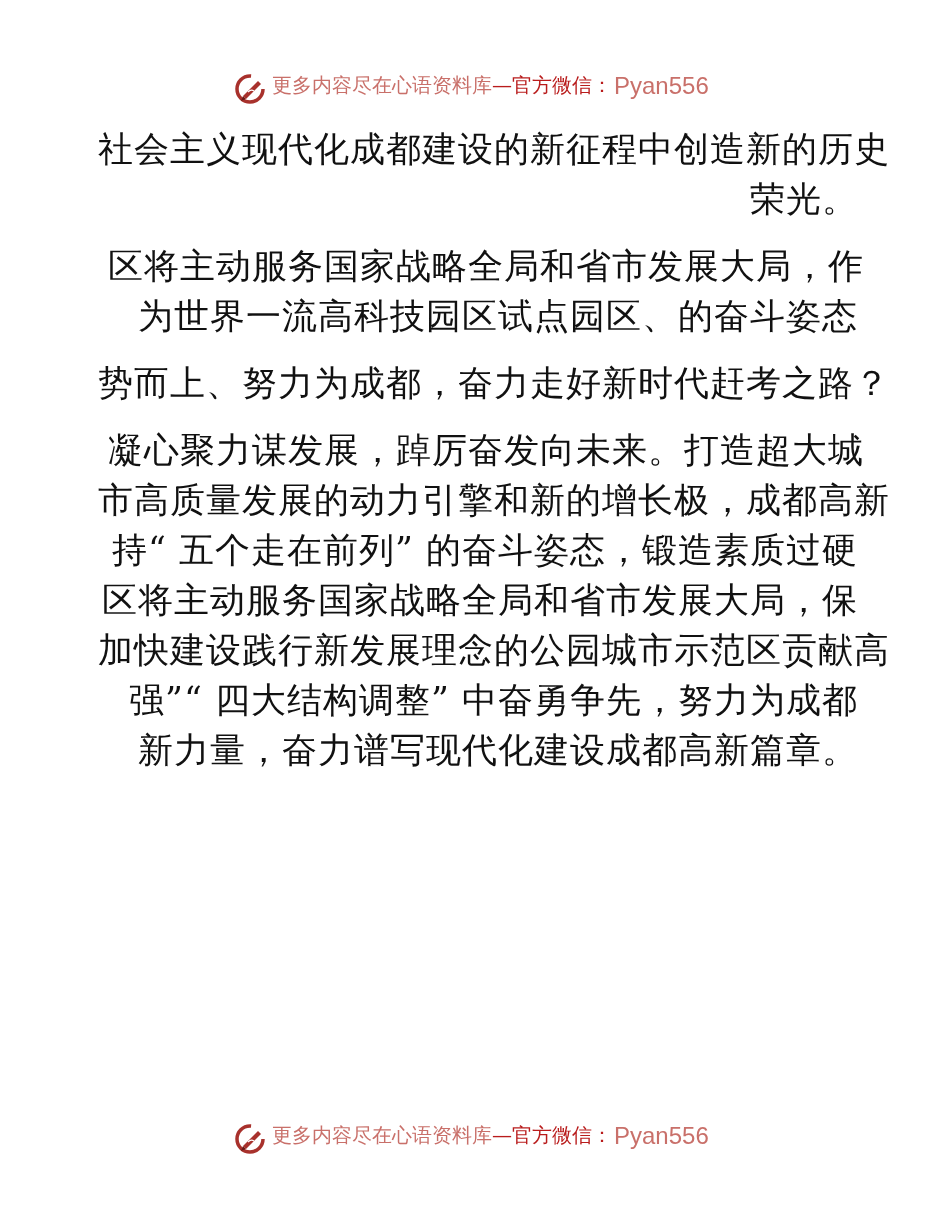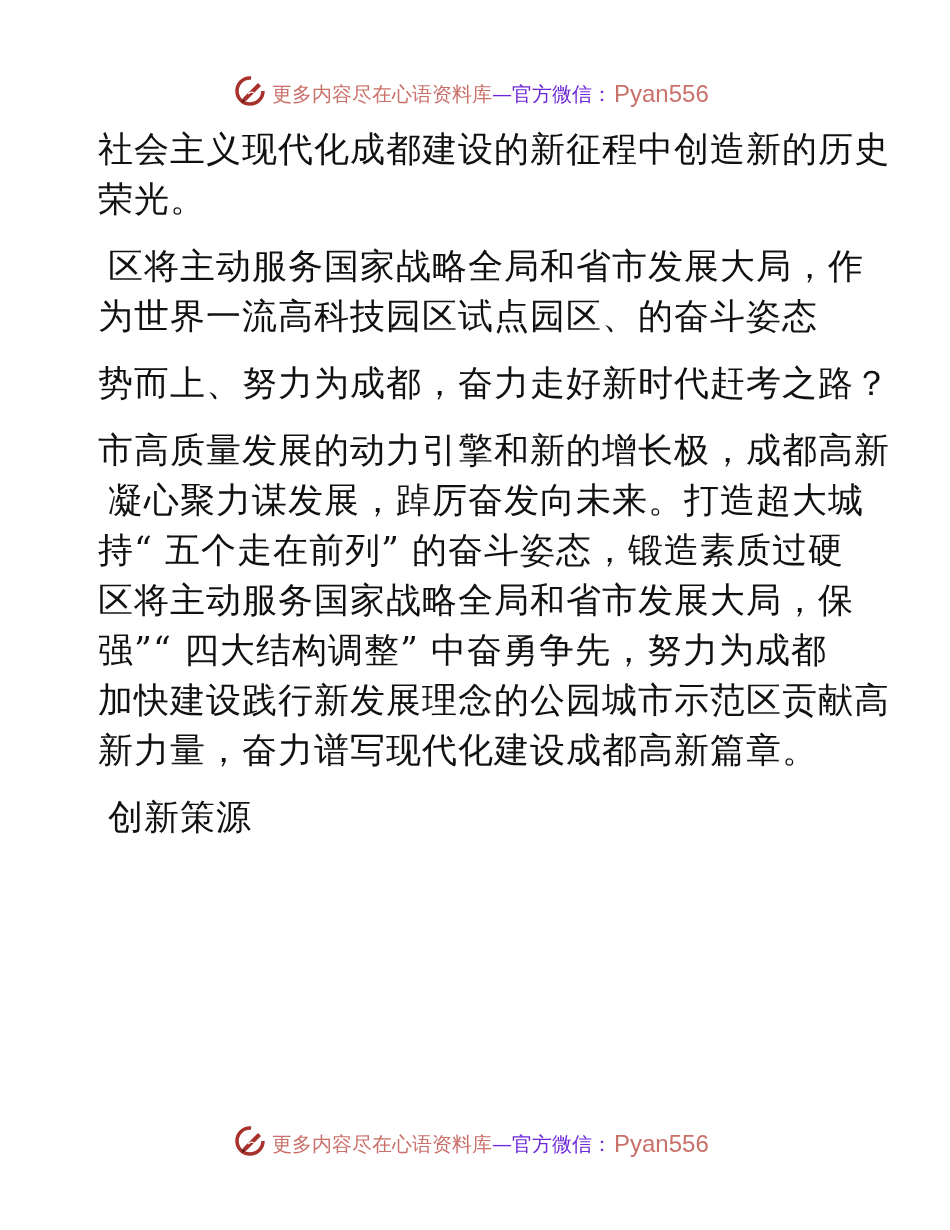--- a/index.html
+++ b/index.html
@@ -13,53 +13,54 @@
       position: relative;
       overflow: hidden;
       font-family: "DejaVu Serif", "Liberation Serif", serif;
       color: #111111;
     }
     .watermark {
       position: absolute;
       left: 234px;
       height: 36px;
       display: flex;
-      align-items: flex-end;
+      align-items: flex-start;
       white-space: nowrap;
     }
     .watermark.top { top: 72px; }
     .watermark.bottom { top: 1122px; }
     .wm-logo {
       width: 34px;
       height: 34px;
       margin-right: 4px;
       display: inline-block;
     }
     .wm-text-red {
       font-family: "DejaVu Serif", serif;
       font-size: 20px;
       color: #c9706a;
       letter-spacing: 0px;
     }
     .wm-text-gray {
       font-family: "DejaVu Serif", serif;
       font-size: 20px;
-      color: #6d28d9;
+      color: #b91c1c;
     }
     .wm-text-id {
       font-family: "Liberation Sans", sans-serif;
       font-size: 24px;
       color: #c9706a;
       margin-left: 2px;
     }
     .content {
       position: absolute;
       left: 98px;
       top: 124px;
       width: 760px;
+      text-align: right;
     }
     .line {
       font-size: 35px;
       line-height: 50px;
       height: 50px;
       white-space: nowrap;
       letter-spacing: 1px;
     }
     .gap { height: 17px; }
     .indent { padding-left: 10px; }
@@ -88,32 +89,29 @@
   <div>
     <div class="line indent">区将主动服务国家战略全局和省市发展大局，作</div>
     <div class="line">为世界一流高科技园区试点园区、的奋斗姿态</div>
   </div>
   <div class="gap"></div>
   <div>
     <div class="line">势而上、努力为成都，奋力走好新时代赶考之路？</div>
   </div>
   <div class="gap"></div>
   <div>
+    <div class="line indent">凝心聚力谋发展，踔厉奋发向未来。打造超大城</div>
     <div class="line">市高质量发展的动力引擎和新的增长极，成都高新</div>
-    <div class="line indent">凝心聚力谋发展，踔厉奋发向未来。打造超大城</div>
     <div class="line">持“ 五个走在前列” 的奋斗姿态，锻造素质过硬</div>
     <div class="line">区将主动服务国家战略全局和省市发展大局，保</div>
+    <div class="line">加快建设践行新发展理念的公园城市示范区贡献高</div>
     <div class="line">强”“ 四大结构调整” 中奋勇争先，努力为成都</div>
-    <div class="line">加快建设践行新发展理念的公园城市示范区贡献高</div>
     <div class="line">新力量，奋力谱写现代化建设成都高新篇章。</div>
   </div>
   <div class="gap"></div>
-  <div>
-    <div class="line indent">创新策源</div>
-  </div>
 </div>
 
 <div class="watermark bottom">
   <svg class="wm-logo" viewBox="0 0 34 34">
     <circle cx="16" cy="17" r="13" fill="none" stroke="#a8312c" stroke-width="3.5" stroke-dasharray="62 20"></circle>
     <path d="M9 24 L24 9 L27 12 L12 27 Z" fill="#a8312c"></path>
     <path d="M9 24 L7 29 L12 27 Z" fill="#6b1a16"></path>
     <path d="M14 20 q3 -3 6 -1" stroke="#ffffff" stroke-width="1.2" fill="none"></path>
   </svg>
   <span class="wm-text-red">更多内容尽在心语资料库</span>

